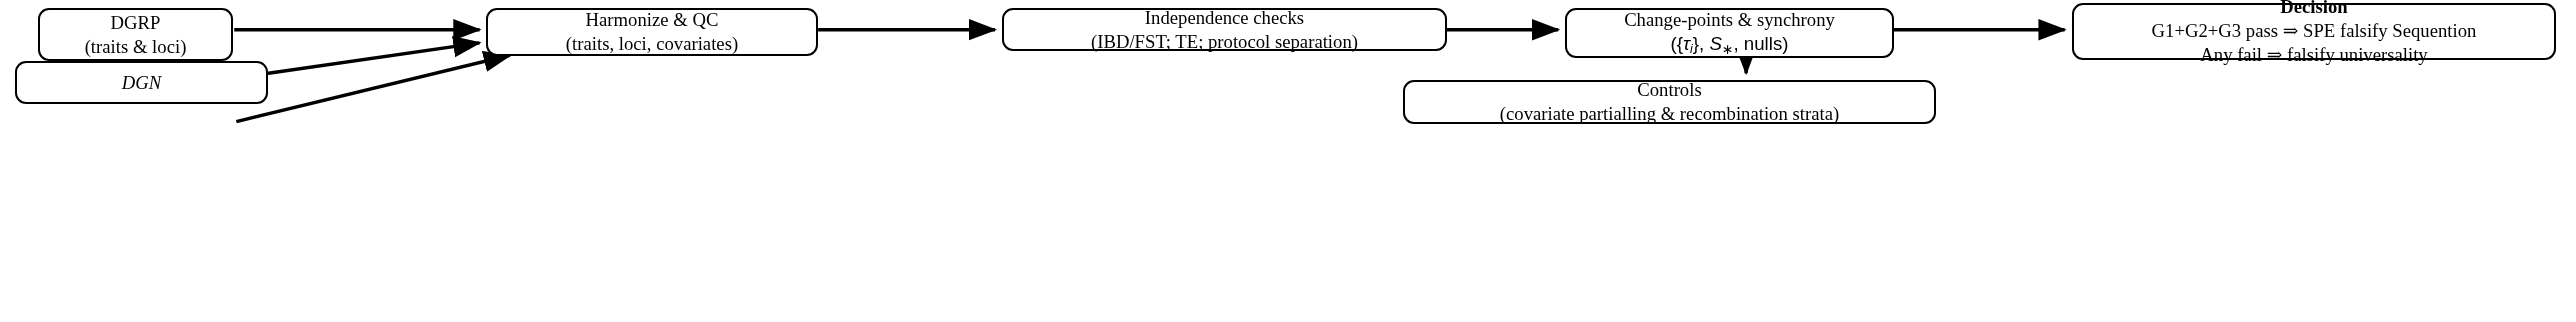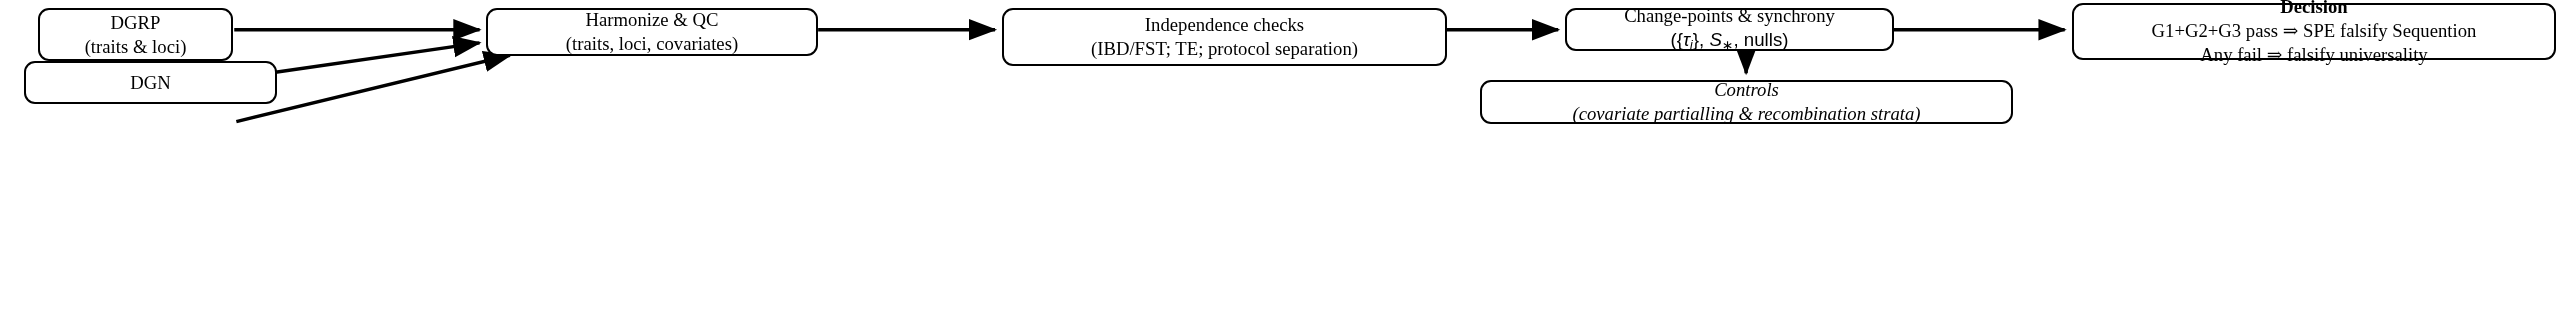--- a/index.html
+++ b/index.html
@@ -50,26 +50,26 @@
     position: absolute;
     left: 0;
     top: 0;
     width: 2576px;
     height: 322px;
     pointer-events: none;
   }
 
   
   #node-dgrp        { left: 38px;   top: 8.3px;  width: 195px;  height: 53px; }
-  #node-dgn         { left: 24px;   top: 61px;  width: 253px;  height: 43px; }
+  #node-dgn         { left: 15px;   top: 61px;  width: 253px;  height: 43px; font-style: italic; }
   #node-er          { left: 38px;   top: 113px; width: 195px;  height: 43px; }
   #node-harmonize   { left: 486px;  top: 8.3px;  width: 332px;  height: 48px; }
-  #node-independence{ left: 1002px; top: 8.3px;  width: 445px;  height: 58px; }
-  #node-changepoints{ left: 1565px; top: 8.3px;  width: 329px;  height: 43px; }
-  #node-controls    { left: 1480px; top: 80px; width: 533px;  height: 44px; font-style: italic; }
+  #node-independence{ left: 1002px; top: 8.3px;  width: 445px;  height: 43px; }
+  #node-changepoints{ left: 1565px; top: 8.3px;  width: 329px;  height: 50px; }
+  #node-controls    { left: 1403px; top: 80px; width: 533px;  height: 44px; }
   #node-decision    { left: 2072px; top: 2.8px;   width: 484px;  height: 57px; }
 </style>
 </head>
 <body>
 
 <div id="canvas">
 
   <svg id="arrows" viewBox="0 0 3724 466" width="2576" height="322" xmlns="http://www.w3.org/2000/svg">
     <defs>
       <marker id="ah" markerWidth="9" markerHeight="9" refX="7.6" refY="3.1" orient="auto" markerUnits="strokeWidth">

